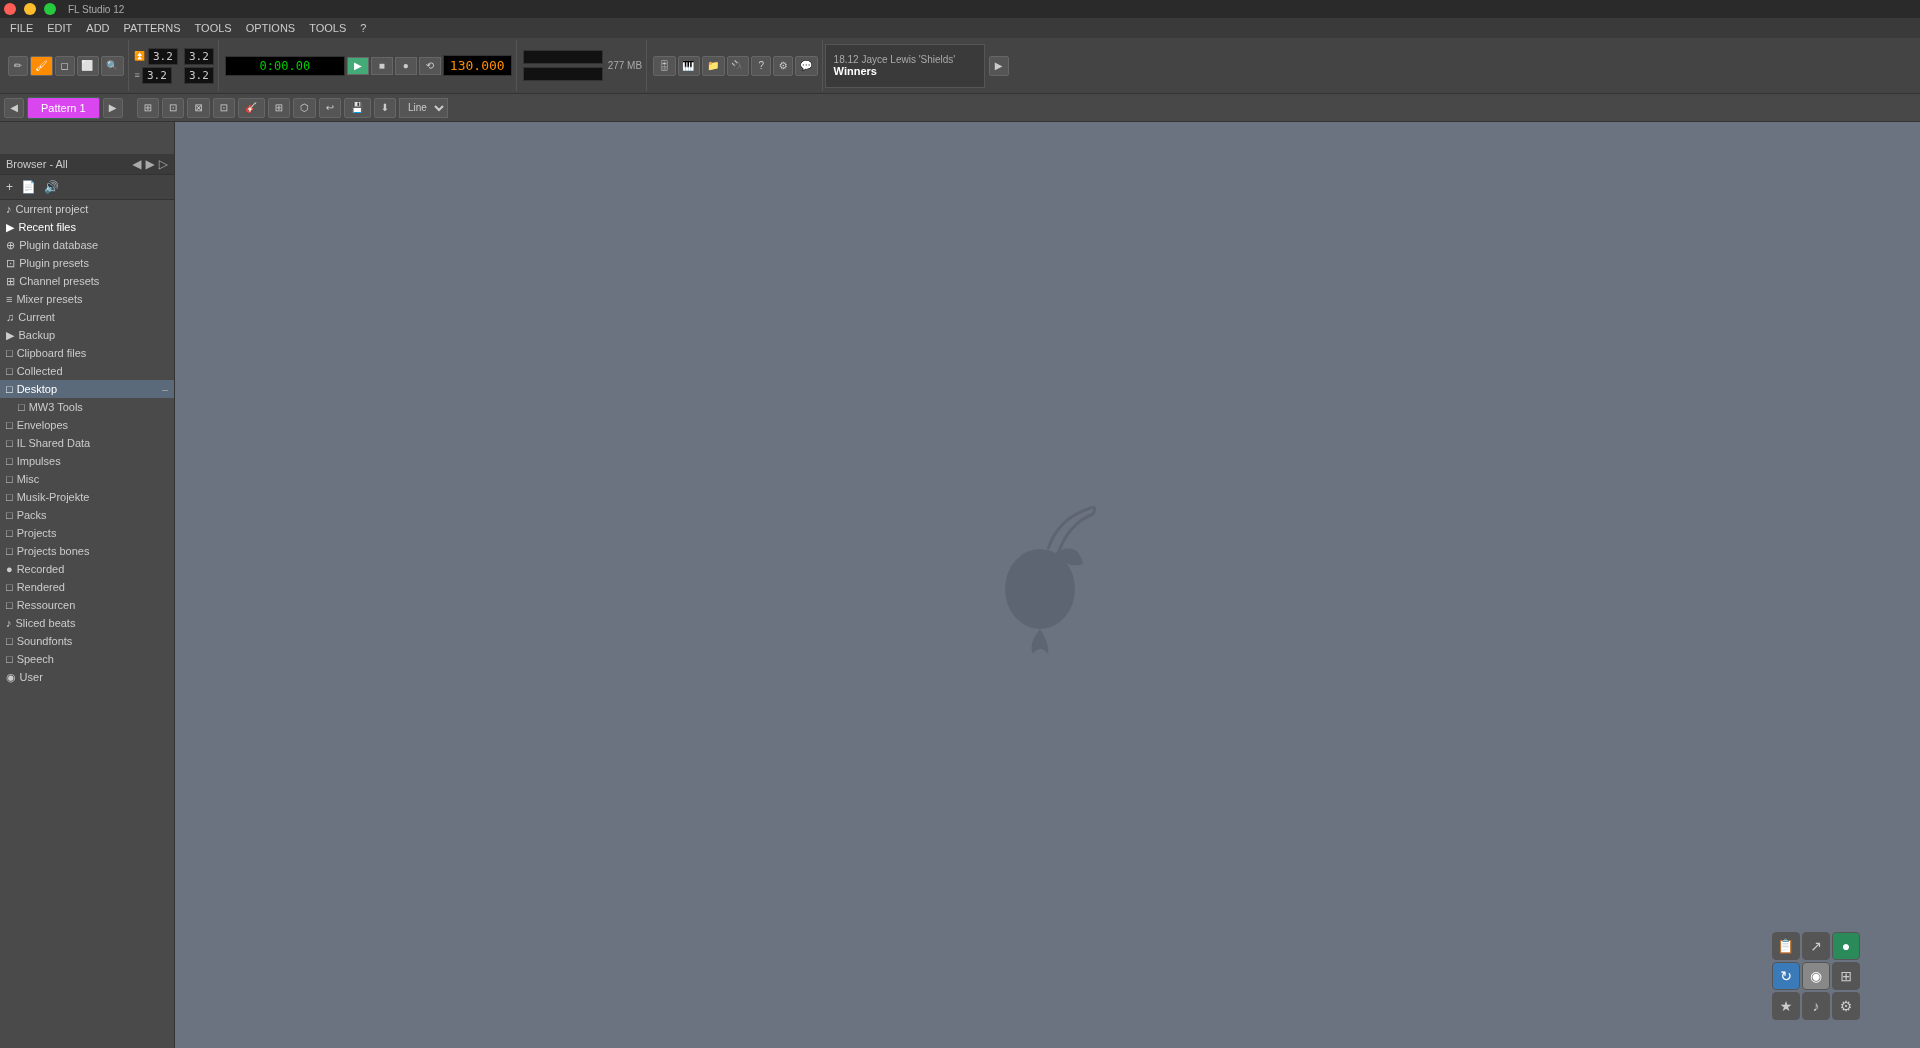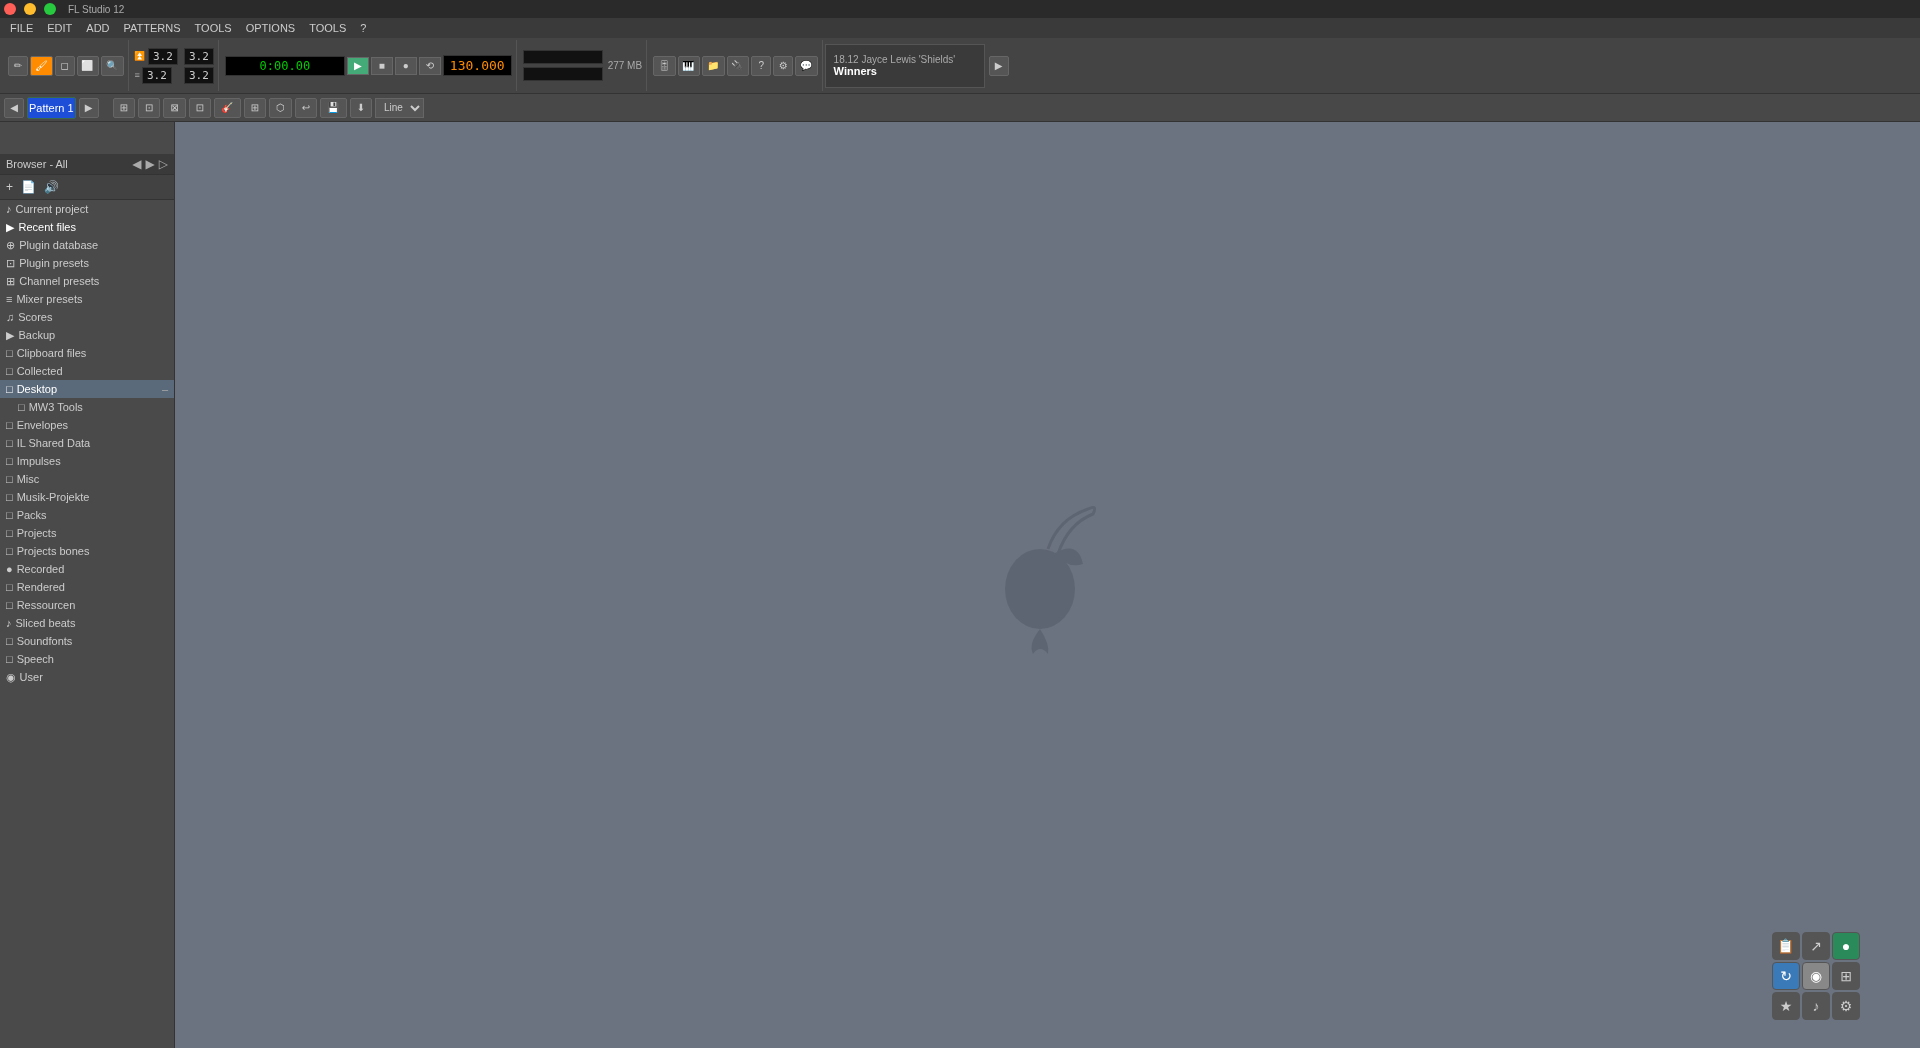--- a/index.html
+++ b/index.html
@@ -126,24 +126,24 @@
       background: #000;
       color: #ff8c00;
       font-family: monospace;
       font-size: 13px;
       padding: 2px 6px;
       border: 1px solid #333;
       min-width: 60px;
       text-align: center;
     }
     .pattern-btn {
-      background: #1d4ed8;
+      background: #d946ef;
       border: 1px solid #3a6a49;
       color: #fff;
-      padding: 4px 1px;
+      padding: 4px 13px;
       font-size: 11px;
       cursor: pointer;
       border-radius: 2px;
     }
 
     
     #song-info {
       display: flex;
       flex-direction: column;
       justify-content: center;
@@ -484,21 +484,21 @@
         <div class="browser-item">
           <span class="icon">⊞</span>
           <span>Channel presets</span>
         </div>
         <div class="browser-item">
           <span class="icon">≡</span>
           <span>Mixer presets</span>
         </div>
         <div class="browser-item">
           <span class="icon">♫</span>
-          <span>Scores</span>
+          <span>Current</span>
         </div>
         <div class="browser-item">
           <span class="icon">▶</span>
           <span>Backup</span>
         </div>
         <div class="browser-item">
           <span class="icon">□</span>
           <span>Clipboard files</span>
         </div>
         <div class="browser-item">

